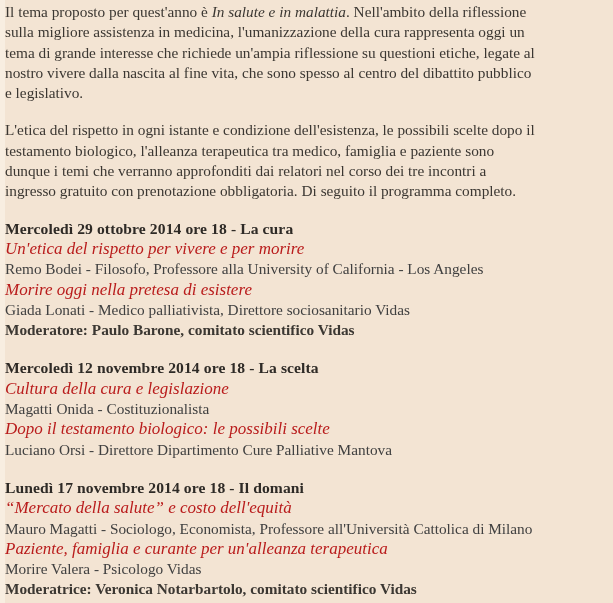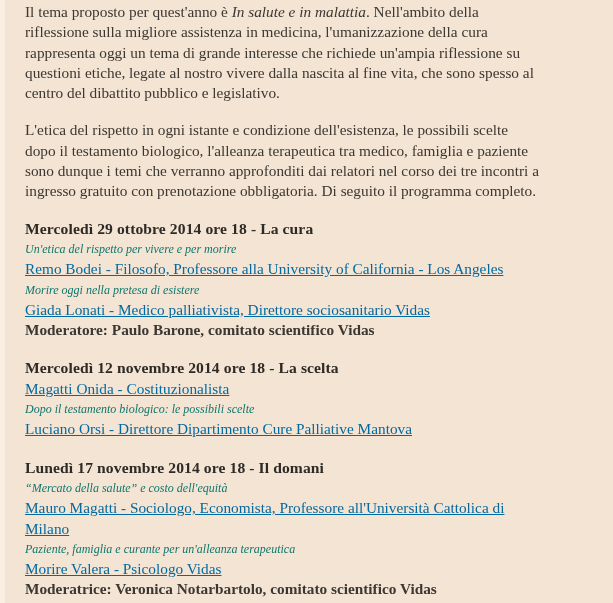--- a/index.html
+++ b/index.html
@@ -30,21 +30,21 @@
     top: 0;
     width: 5px;
     height: 100%;
     background: #f8eee1;
   }
   #content {
     position: absolute;
     left: 0;
     top: 0;
     width: 553px;
-    padding: 2px 13px 0 25px;
+    padding: 2px 13px 0 5px;
     box-sizing: border-box;
   }
   p.intro {
     margin: 0 0 17px 0;
     font-size: 15.3px;
     line-height: 20.3px;
     text-align: left;
     color: #3b3732;
   }
   p.intro em {
@@ -58,32 +58,31 @@
   }
   .event-heading {
     font-size: 15.6px;
     line-height: 20.3px;
     font-weight: bold;
     color: #2e2a26;
     margin: 0;
     letter-spacing: 0.1px;
   }
   .talk-title {
-    font-size: 12px;
+    font-size: 17px;
     line-height: 20.3px;
     font-style: italic;
-    color: #0f766e;
+    color: #b91c1c;
     margin: 0;
   }
   .speaker {
     font-size: 15.3px;
     line-height: 20.3px;
-    color: #0369a1;
+    color: #404040;
     margin: 0;
-    text-decoration: underline;
   }
   .moderator {
     font-size: 15.3px;
     line-height: 20.3px;
     color: #3b3732;
     margin: 0;
     font-weight: bold;
   }
 </style>
 </head>
@@ -103,20 +102,21 @@
       <div class="event-heading">Mercoledì 29 ottobre 2014 ore 18 - La cura</div>
       <div class="talk-title">Un'etica del rispetto per vivere e per morire</div>
       <div class="speaker">Remo Bodei - Filosofo, Professore alla University of California - Los Angeles</div>
       <div class="talk-title">Morire oggi nella pretesa di esistere</div>
       <div class="speaker">Giada Lonati - Medico palliativista, Direttore sociosanitario Vidas</div>
       <div class="moderator">Moderatore: Paulo Barone, comitato scientifico Vidas</div>
     </div>
 
     <div class="event">
       <div class="event-heading">Mercoledì 12 novembre 2014 ore 18 - La scelta</div>
+      <div class="talk-title">Cultura della cura e legislazione</div>
       <div class="speaker">Magatti Onida - Costituzionalista</div>
       <div class="talk-title">Dopo il testamento biologico: le possibili scelte</div>
       <div class="speaker">Luciano Orsi - Direttore Dipartimento Cure Palliative Mantova</div>
     </div>
 
     <div class="event">
       <div class="event-heading">Lunedì 17 novembre 2014 ore 18 - Il domani</div>
       <div class="talk-title">“Mercato della salute” e costo dell'equità</div>
       <div class="speaker">Mauro Magatti - Sociologo, Economista, Professore all'Università Cattolica di Milano</div>
       <div class="talk-title">Paziente, famiglia e curante per un'alleanza terapeutica</div>

